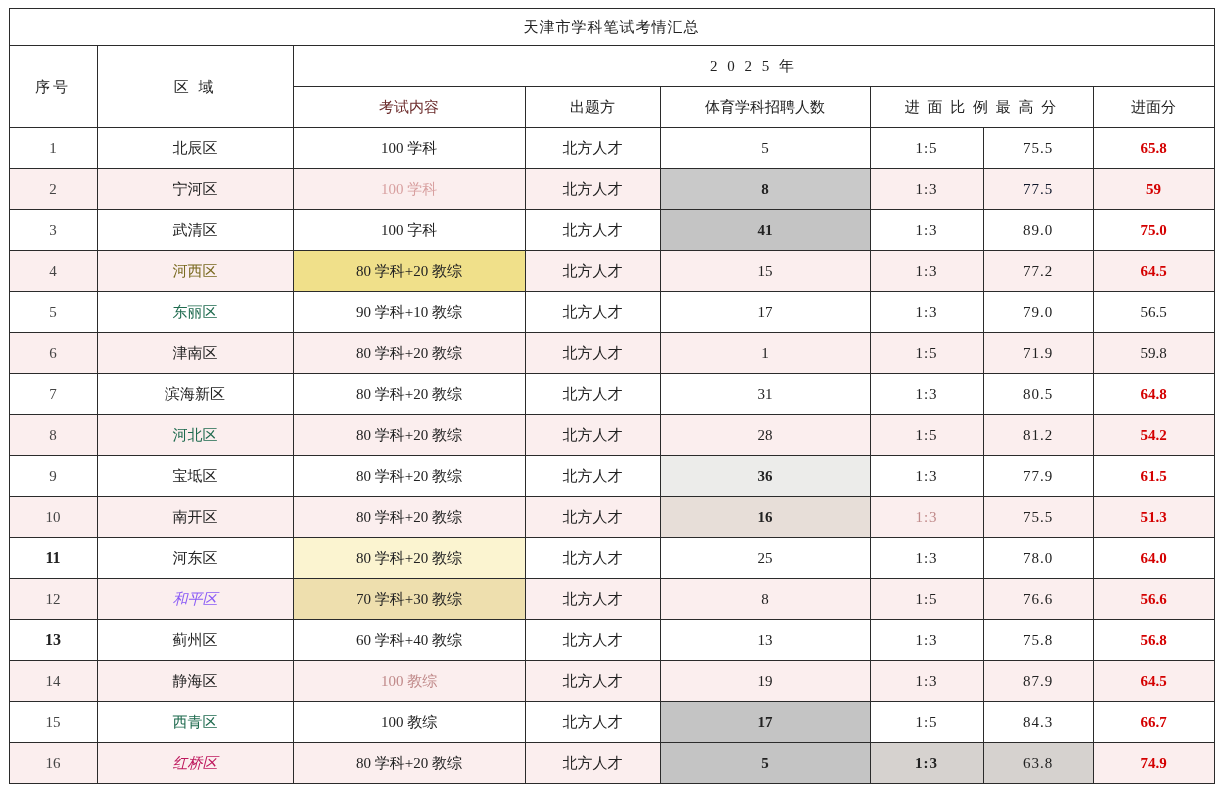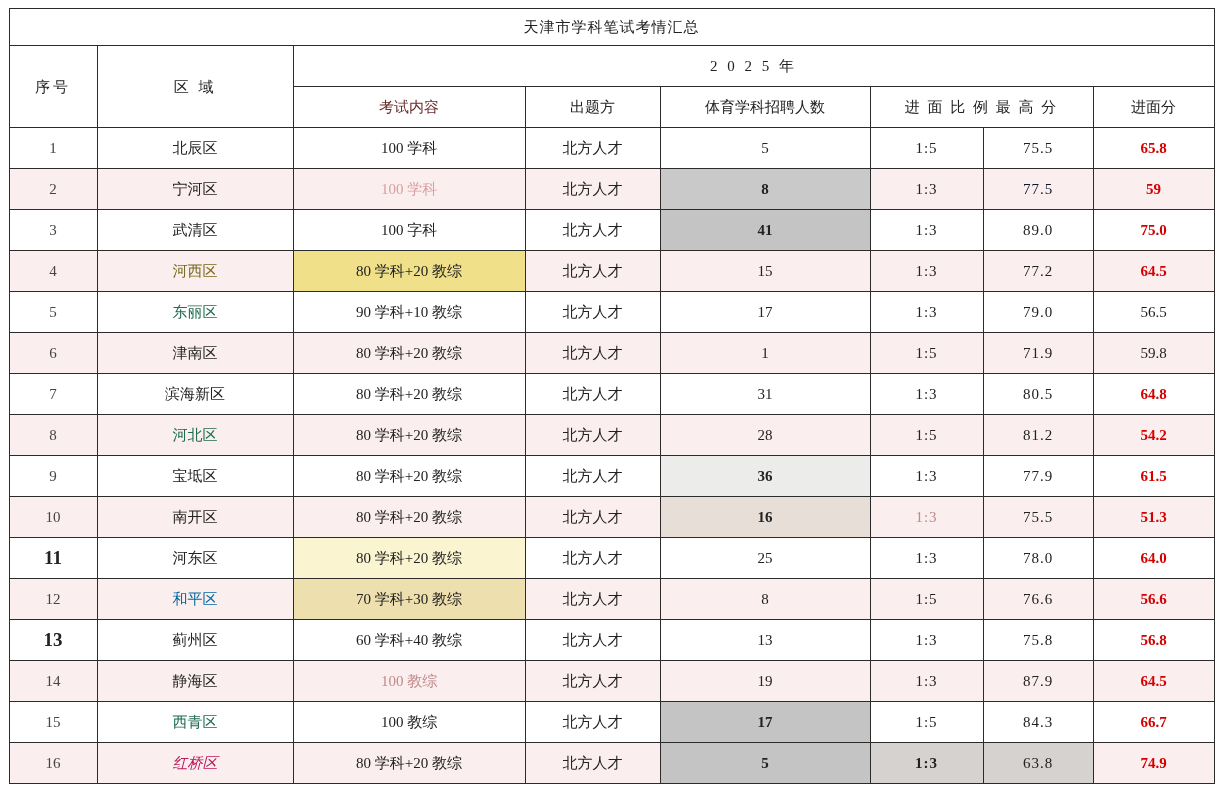--- a/index.html
+++ b/index.html
@@ -74,21 +74,21 @@
   .h-content { font-size: 17px; font-weight: bold; color: #6b2b2b; }
   .h-maker   { font-size: 20px; font-weight: bold; margin-left: 28px; }
   .h-num     { font-size: 17px; font-weight: bold; }
   .h-ratio   { font-size: 16px; font-weight: bold; letter-spacing: 2px; }
   .h-enter   { font-size: 16px; font-weight: bold; }
 
   tbody tr { height: 40px; }
   tbody td { height: 40px; }
 
   .idx { font-size: 14px; color: #444; }
-  .idx.bold { font-weight: bold; color: #222; font-size: 19px; }
+  .idx.bold { font-weight: bold; color: #222; font-size: 16px; }
   .area { font-size: 17px; font-weight: bold; }
   .content { font-size: 15px; }
   .maker { font-size: 16px; }
   .num { font-size: 16px; }
   .ratio { font-size: 14px; letter-spacing: 1px; }
   .maxscore { font-size: 14px; letter-spacing: 1px; }
   .enter { font-size: 15px; }
   .enter.red { color: #d40000; font-weight: bold; }
   .enter.plain { color: #222; }
   .ratio.bold { font-weight: bold; font-size: 15px; }
@@ -243,21 +243,21 @@
         <td class="content" style="background:#fbf4d0;">80 学科+20 教综</td>
         <td class="maker">北方人才</td>
         <td class="num">25</td>
         <td class="ratio">1:3</td>
         <td class="maxscore">78.0</td>
         <td class="enter red">64.0</td>
       </tr>
 
       <tr style="background:#fbeeee;">
         <td class="idx">12</td>
-        <td class="area" style="color:#0369a1;">和平区</td>
+        <td class="area" style="color:#8b5cf6;font-style:italic;">和平区</td>
         <td class="content" style="background:#eedfae;margin-left:8px;">70 学科+30 教综</td>
         <td class="maker">北方人才</td>
         <td class="num">8</td>
         <td class="ratio">1:5</td>
         <td class="maxscore">76.6</td>
         <td class="enter red">56.6</td>
       </tr>
 
       <tr>
         <td class="idx bold">13</td>

